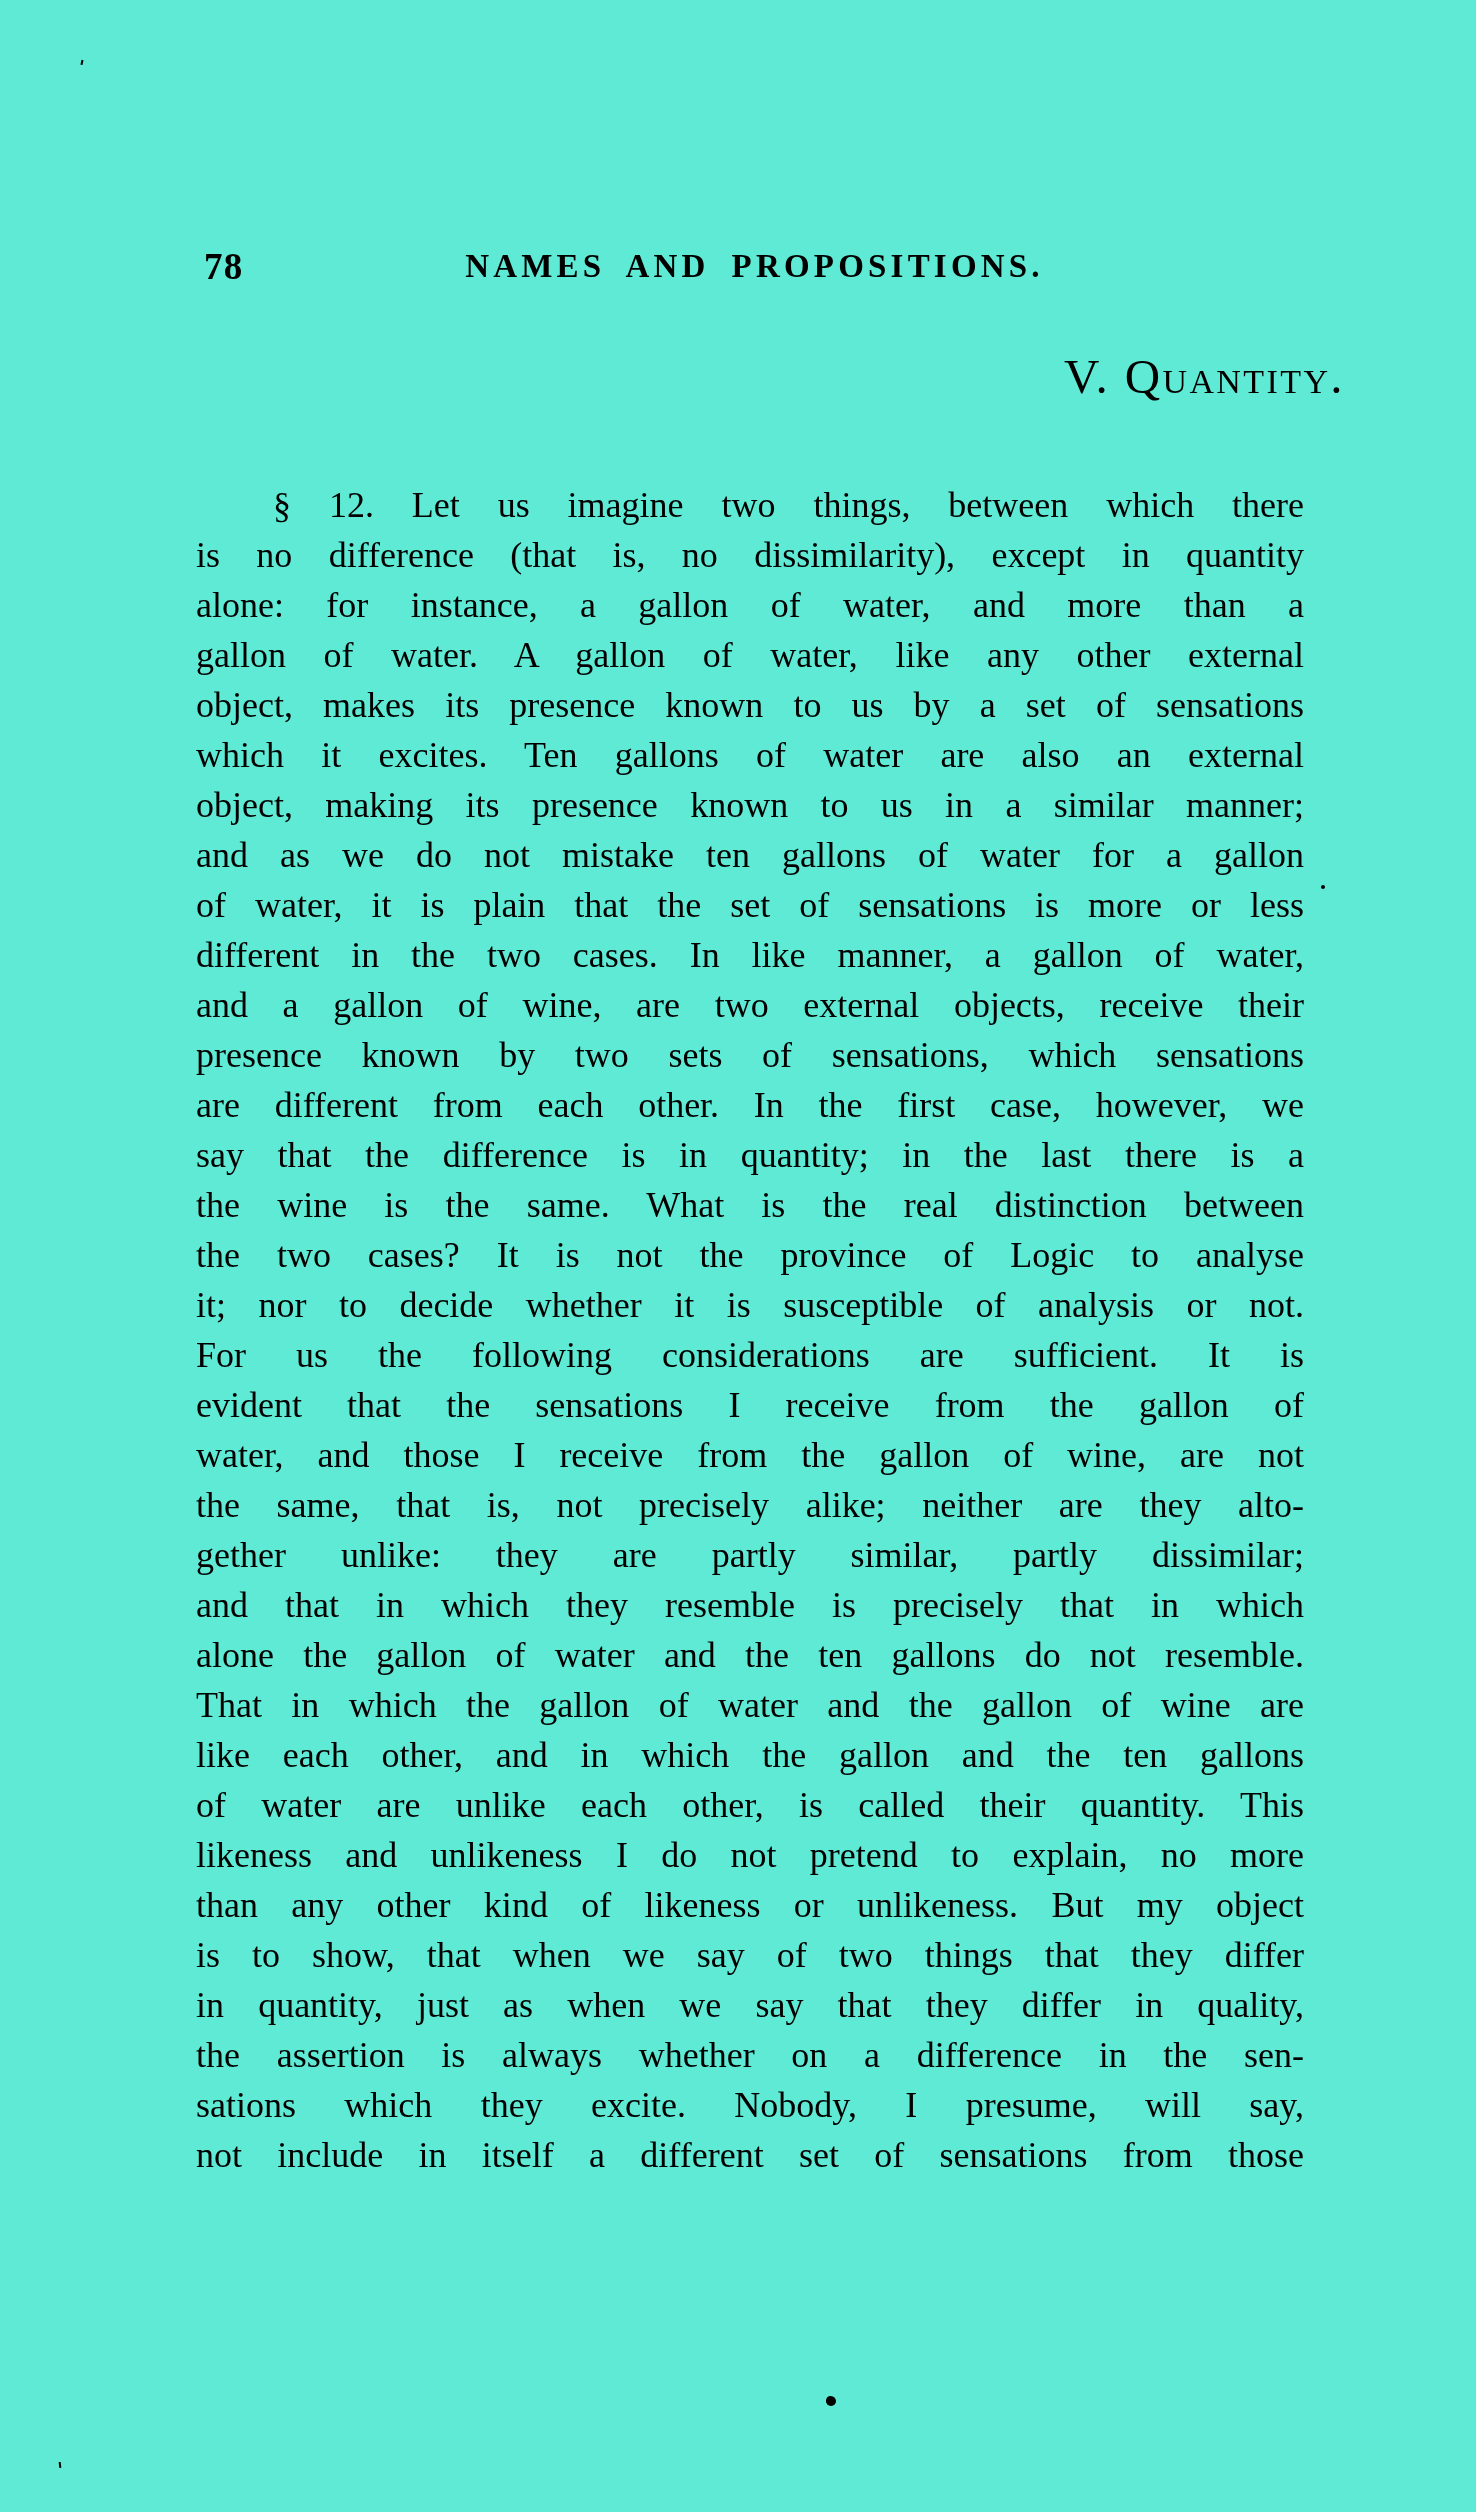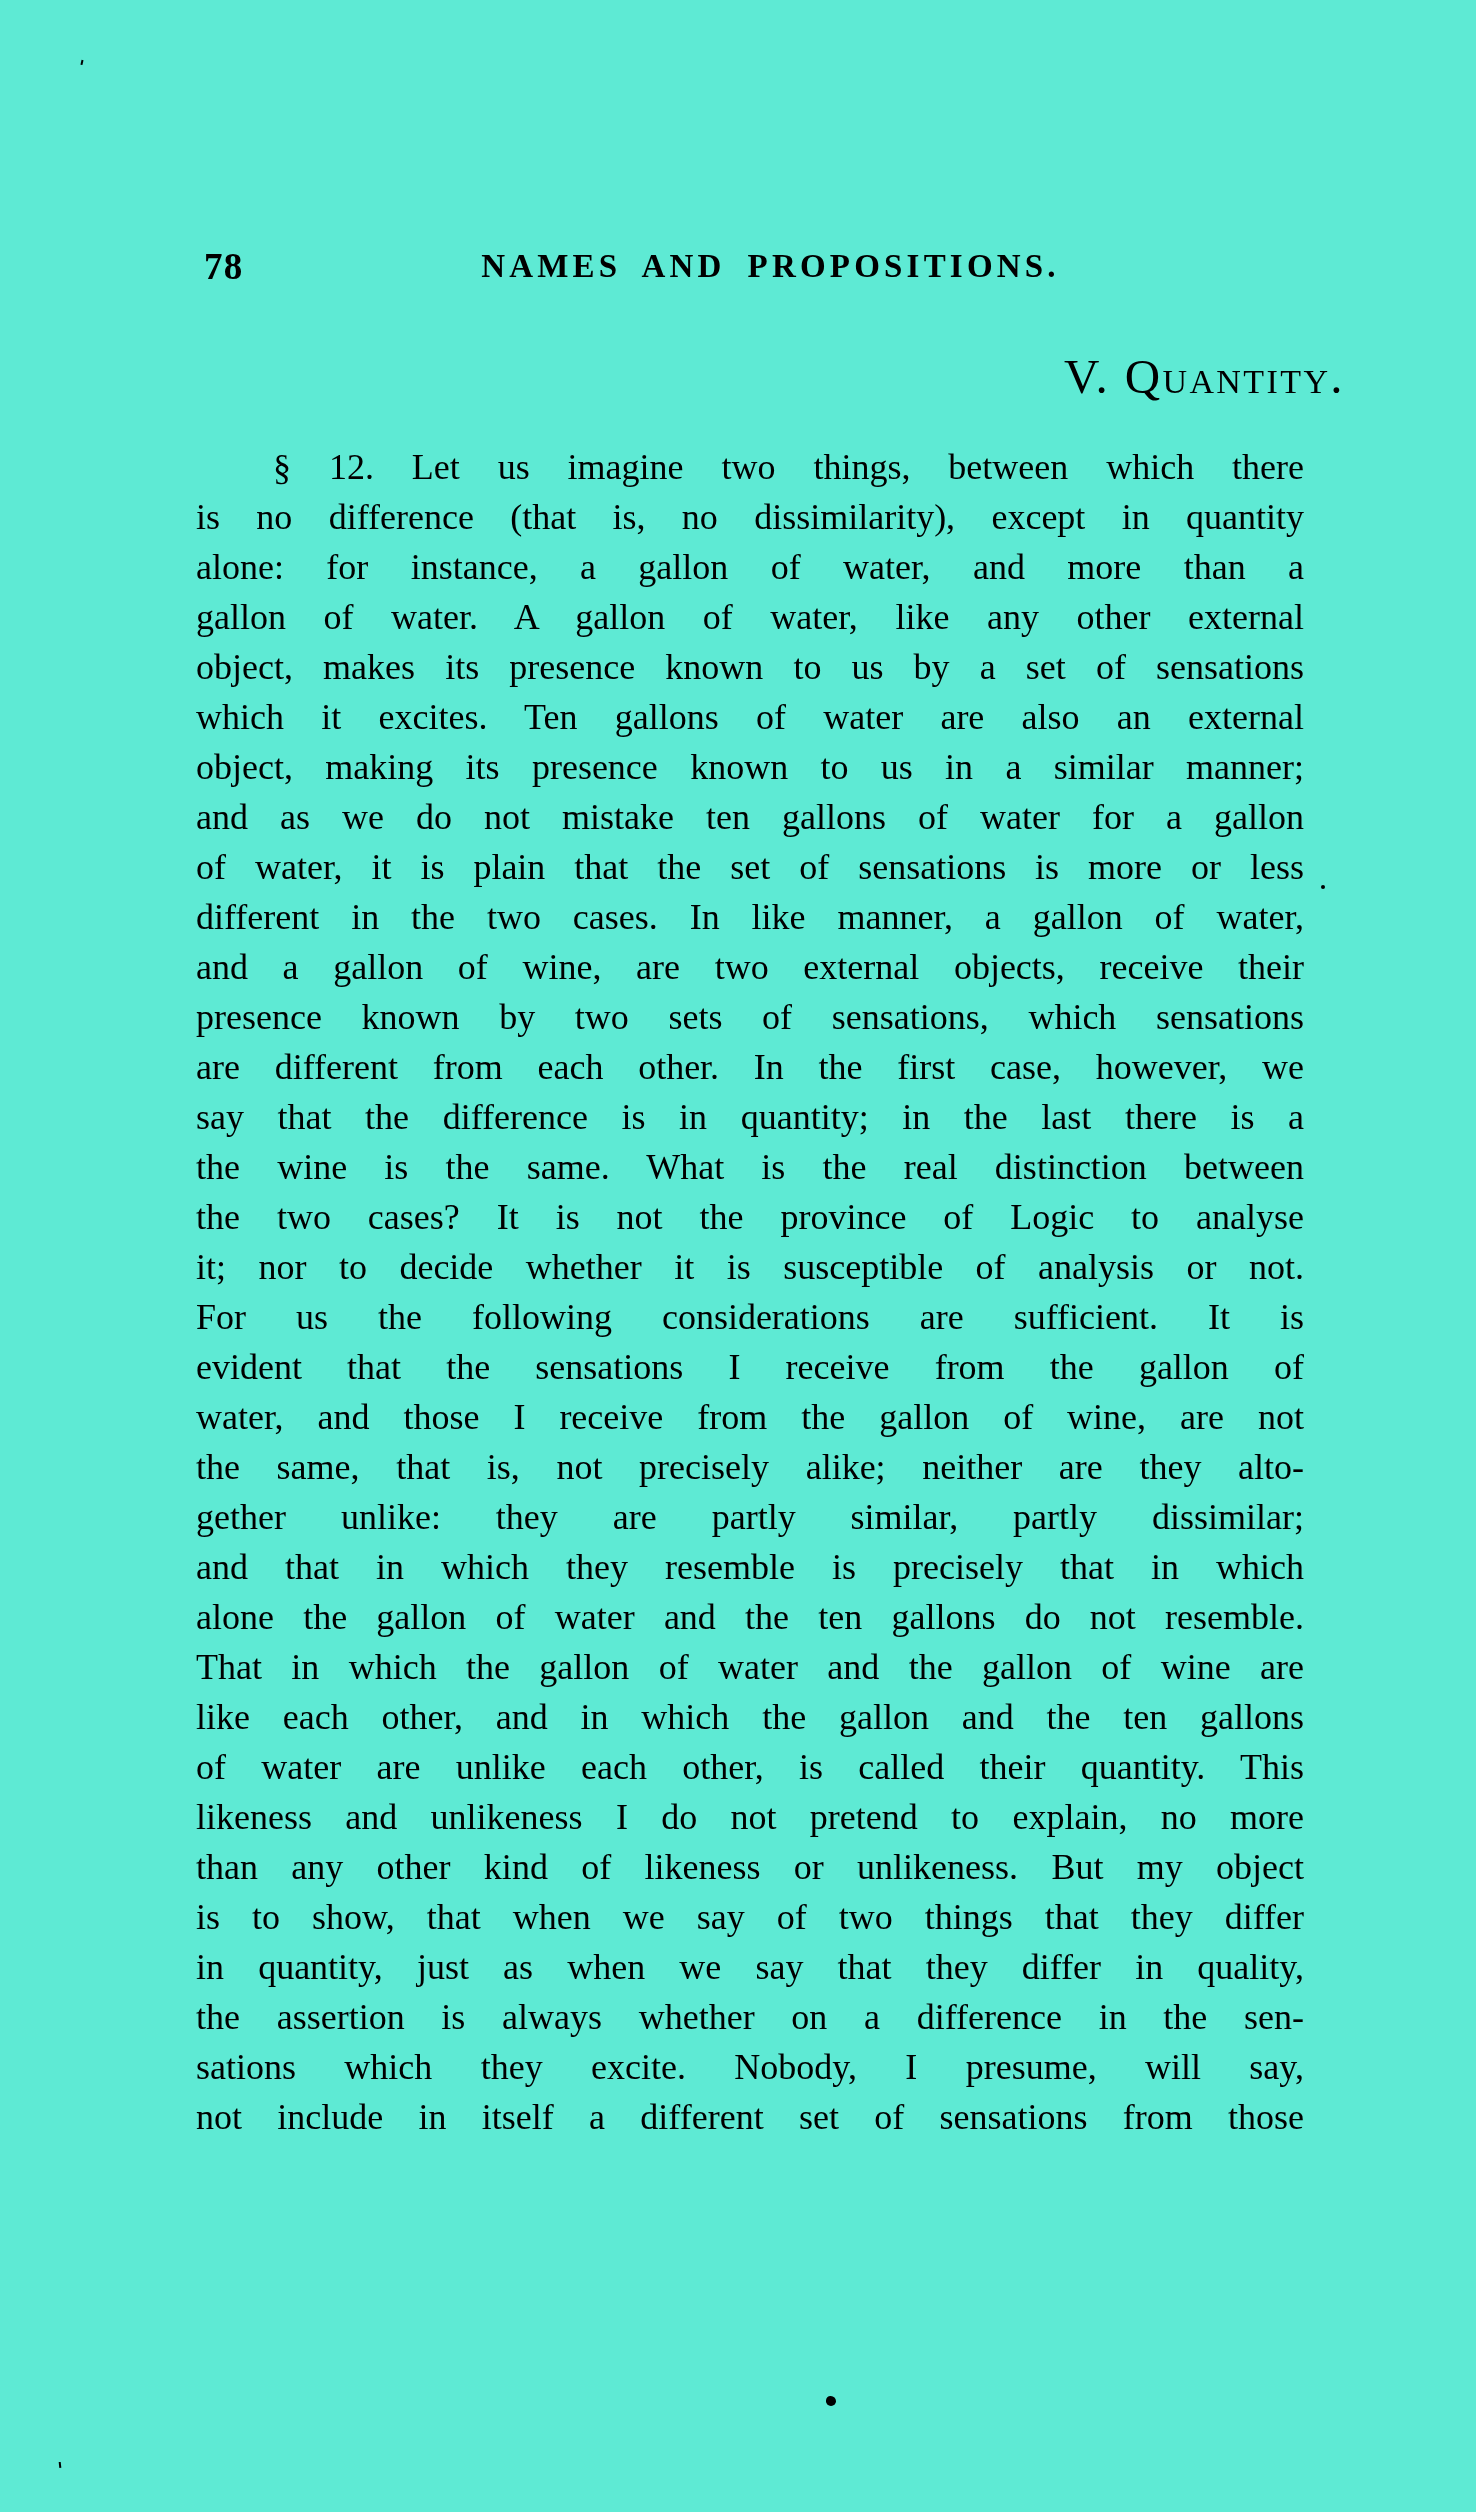--- a/index.html
+++ b/index.html
@@ -24,21 +24,21 @@
     position: absolute;
     left: 204px;
     top: 248px;
     font-size: 37px;
     font-weight: 700;
     letter-spacing: 1.2px;
     line-height: 1;
   }
   .running-head-row {
     position: absolute;
-    left: 196px;
+    left: 180px;
     top: 250px;
     width: 1149px;
     text-align: center;
     font-size: 33px;
     font-weight: 700;
     letter-spacing: 4.2px;
     word-spacing: 9.5px;
     line-height: 1;
   }
   .section-heading {
@@ -64,20 +64,21 @@
     font-weight: 400;
   }
   .body-text .line {
     text-align: justify;
     text-align-last: justify;
     height: 50px;
     overflow: visible;
   }
   .body-text .line:first-child {
     text-indent: 77px;
+    margin-top: 38px;
   }
   
   .ink-blot {
     position: absolute;
     left: 826px;
     top: 2396px;
     width: 10px;
     height: 10px;
     background: #000;
     border-radius: 46% 54% 50% 50%;

